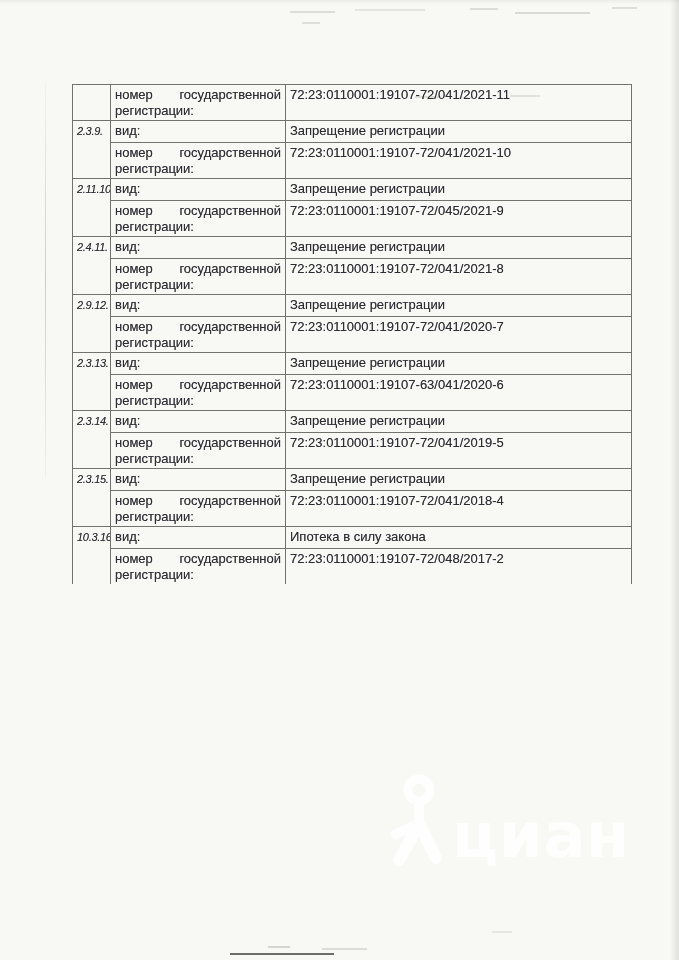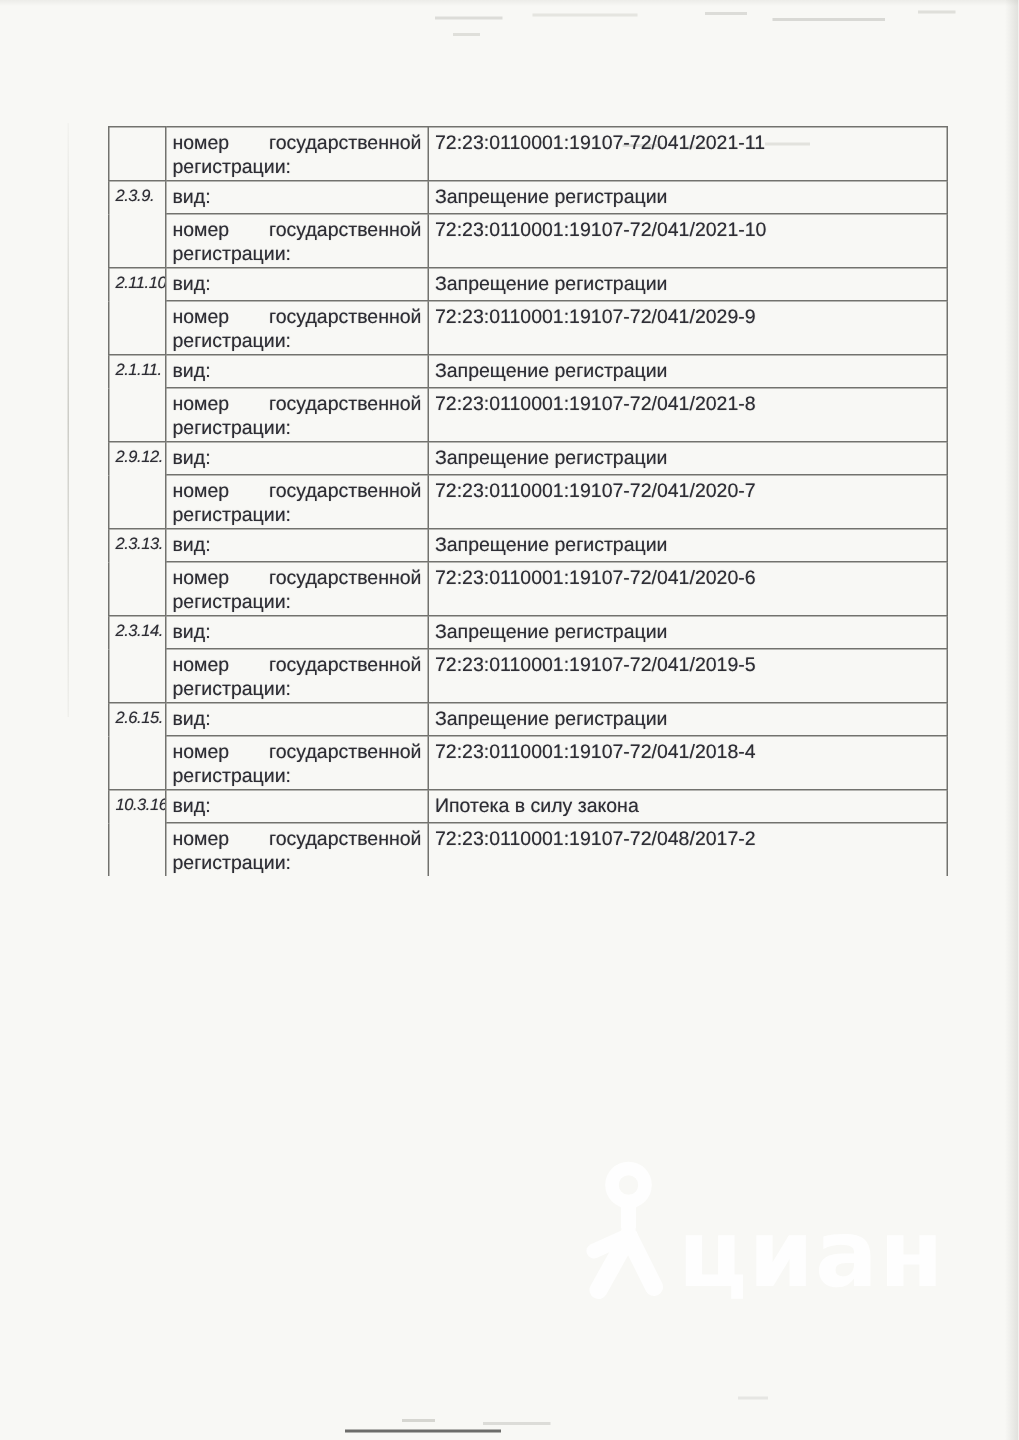--- a/index.html
+++ b/index.html
@@ -176,25 +176,25 @@
     <td>Запрещение регистрации</td>
   </tr>
   <tr class="r-reg">
     <td>
       <div class="jrow">
         <span>номер</span>
         <span>государственной</span>
       </div>
       <div>регистрации:</div>
     </td>
-    <td>72:23:0110001:19107-72/041/2029-9</td>
-  </tr>
-
-  <tr class="r-vid">
-    <td class="c-num" rowspan="2">2.1.11.</td>
+    <td>72:23:0110001:19107-72/045/2021-9</td>
+  </tr>
+
+  <tr class="r-vid">
+    <td class="c-num" rowspan="2">2.4.11.</td>
     <td>вид:</td>
     <td>Запрещение регистрации</td>
   </tr>
   <tr class="r-reg">
     <td>
       <div class="jrow">
         <span>номер</span>
         <span>государственной</span>
       </div>
       <div>регистрации:</div>
@@ -224,41 +224,41 @@
     <td>Запрещение регистрации</td>
   </tr>
   <tr class="r-reg">
     <td>
       <div class="jrow">
         <span>номер</span>
         <span>государственной</span>
       </div>
       <div>регистрации:</div>
     </td>
-    <td>72:23:0110001:19107-72/041/2020-6</td>
+    <td>72:23:0110001:19107-63/041/2020-6</td>
   </tr>
 
   <tr class="r-vid">
     <td class="c-num" rowspan="2">2.3.14.</td>
     <td>вид:</td>
     <td>Запрещение регистрации</td>
   </tr>
   <tr class="r-reg">
     <td>
       <div class="jrow">
         <span>номер</span>
         <span>государственной</span>
       </div>
       <div>регистрации:</div>
     </td>
     <td>72:23:0110001:19107-72/041/2019-5</td>
   </tr>
 
   <tr class="r-vid">
-    <td class="c-num" rowspan="2">2.6.15.</td>
+    <td class="c-num" rowspan="2">2.3.15.</td>
     <td>вид:</td>
     <td>Запрещение регистрации</td>
   </tr>
   <tr class="r-reg">
     <td>
       <div class="jrow">
         <span>номер</span>
         <span>государственной</span>
       </div>
       <div>регистрации:</div>

